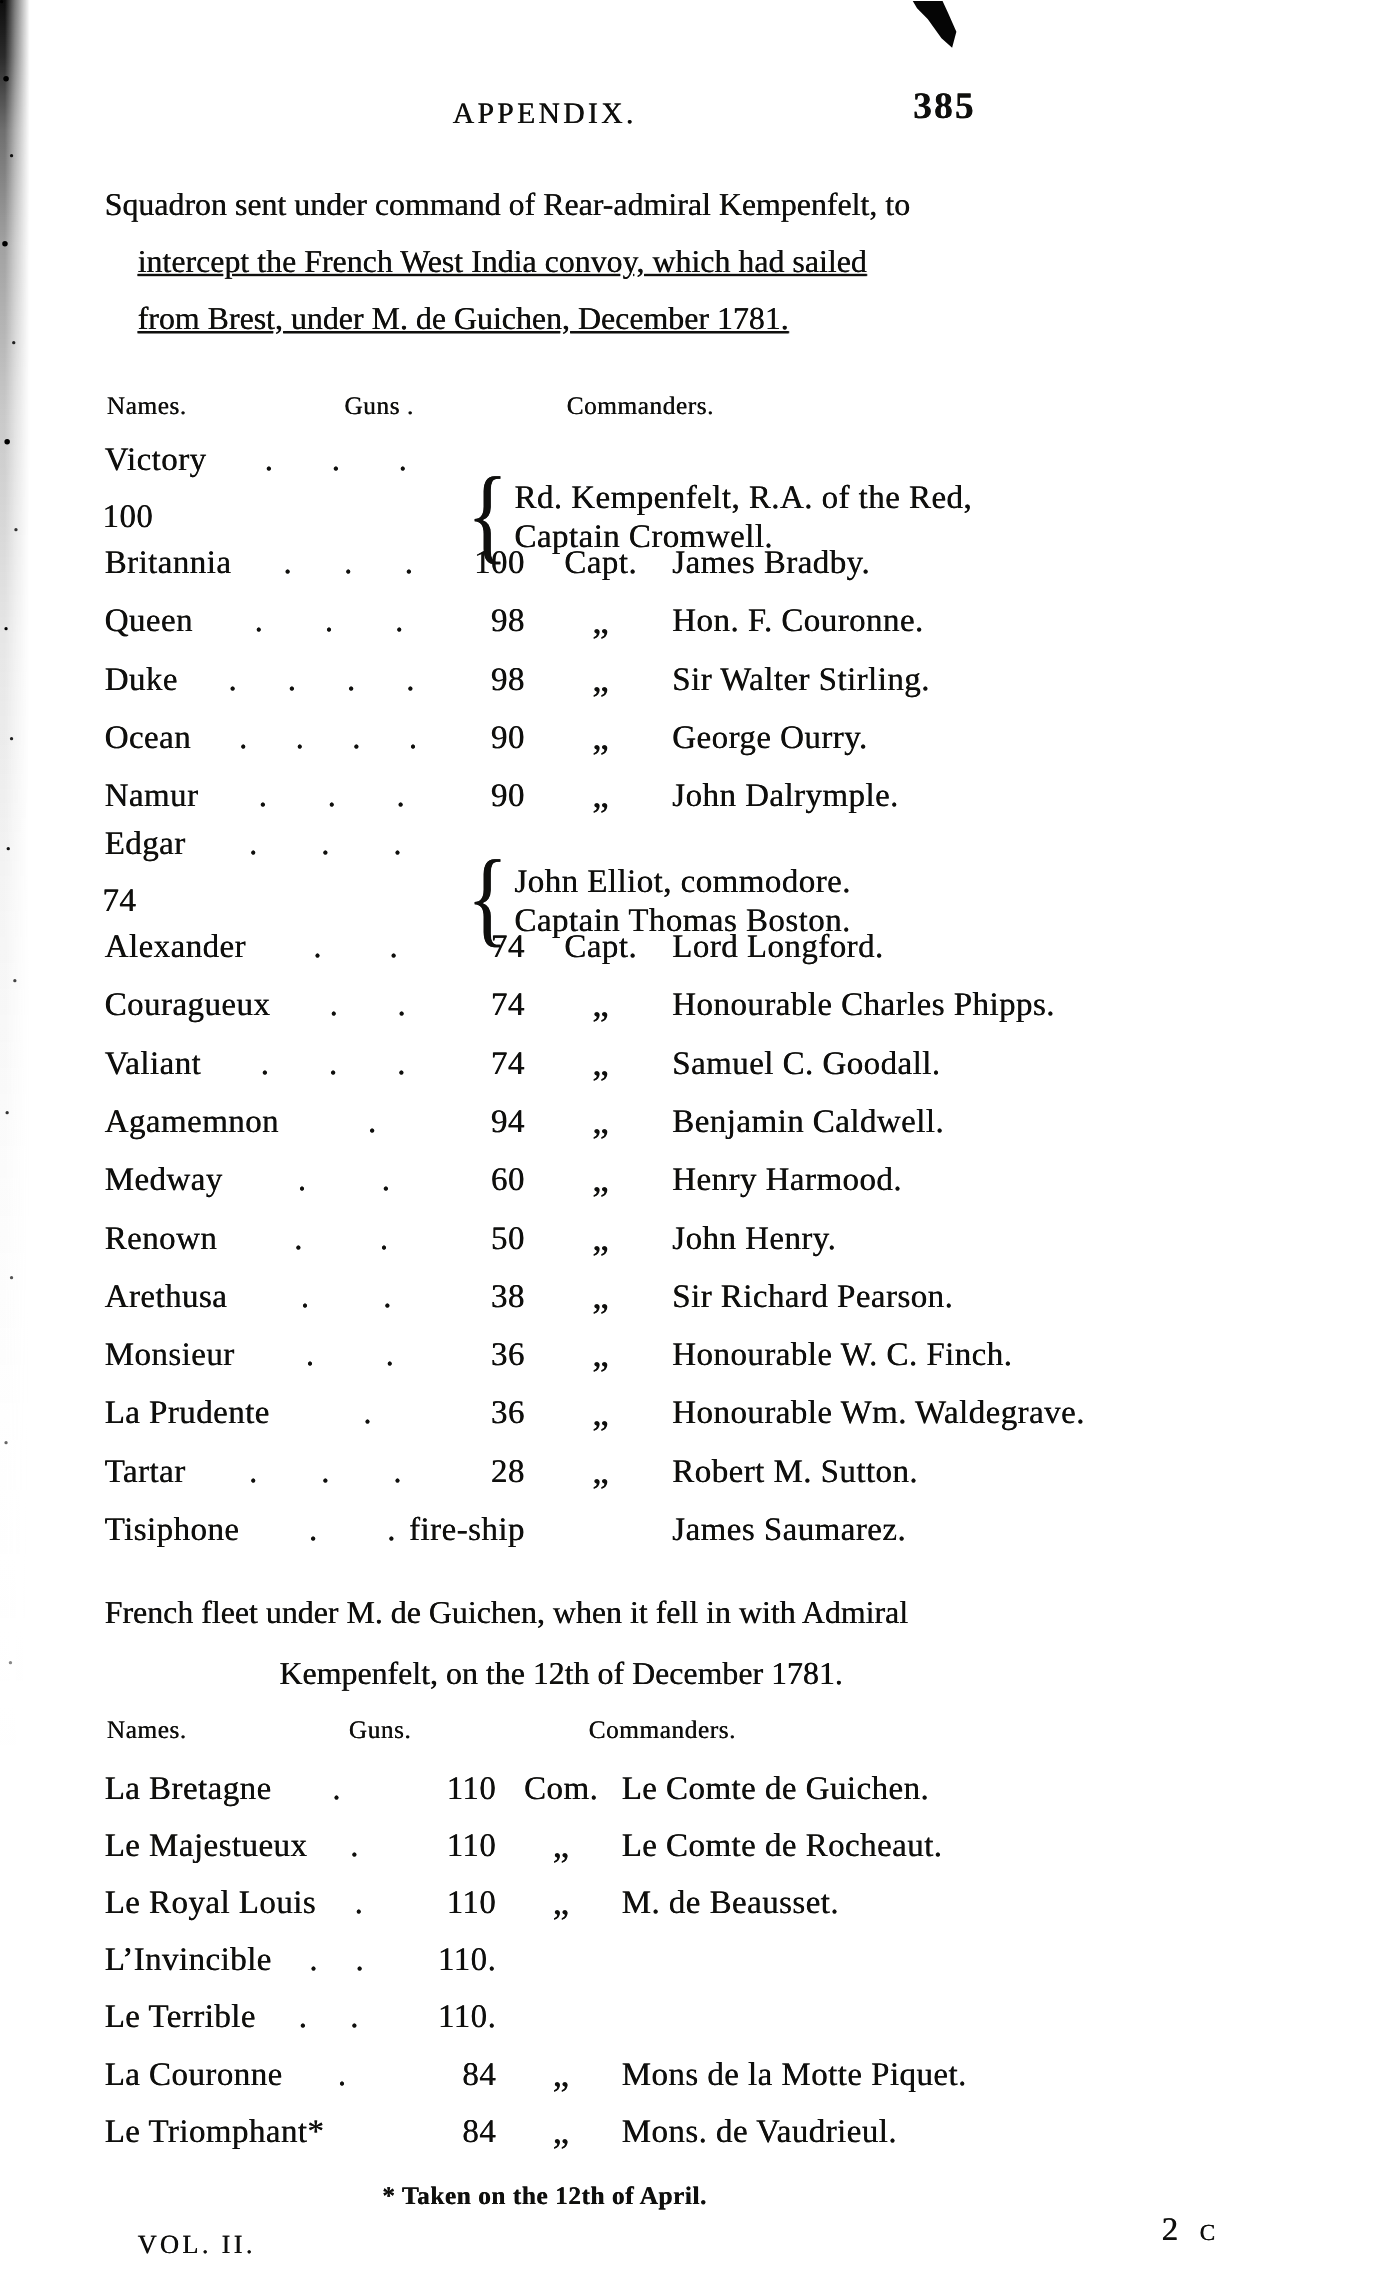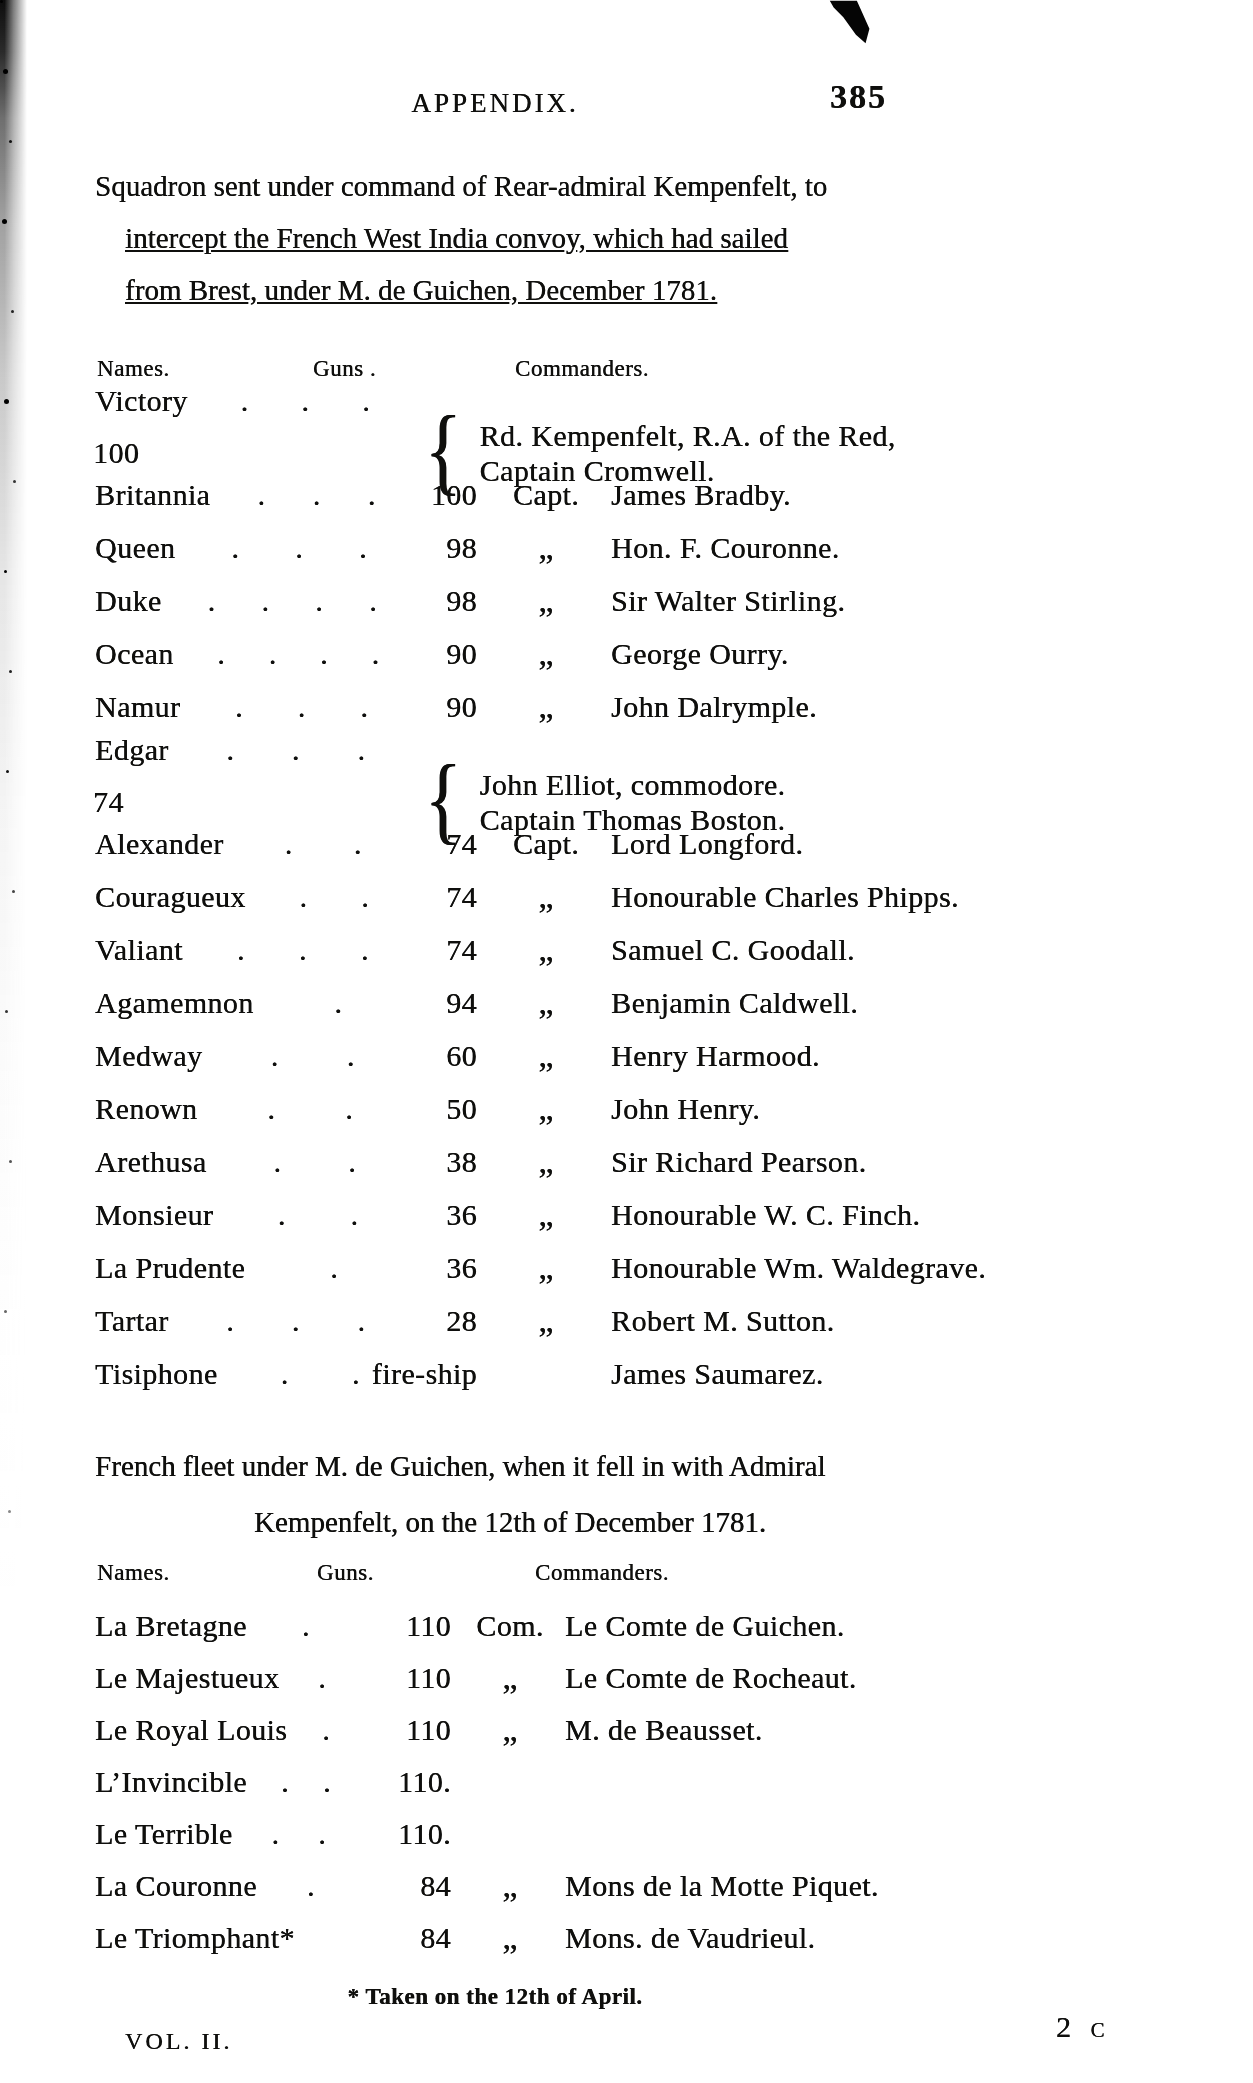--- a/index.html
+++ b/index.html
@@ -45,35 +45,35 @@
   .colheads-1{top:356px;}
   .colheads-2{top:1560px;}
   .colheads span{position:absolute;top:0;}
   .ch-names{left:2px;}
   .colheads-1 .ch-guns{left:218px;}
   .colheads-1 .ch-cmd{left:420px;}
   .colheads-2 .ch-guns{left:222px;}
   .colheads-2 .ch-cmd{left:440px;}
   
   .rows{position:absolute;left:95px;width:1070px;font-size:30px;letter-spacing:.4px;}
-  .rows-1{top:384px;}
+  .rows-1{top:401px;}
   .rows-2{top:1600px;}
   .row{display:grid;grid-template-columns:328px 58px 130px 1fr;align-items:center;height:53px;}
   .rows-2 .row{grid-template-columns:270px 90px 110px 1fr;height:52px;}
   .row.double{height:84px;}
   .c-namedots{display:flex;align-items:baseline;overflow:visible;}
   .c-name{white-space:nowrap;}
   .c-dots{flex:1;display:flex;justify-content:space-evenly;align-items:baseline;}
   .c-guns{justify-self:end;white-space:nowrap;padding-right:4px;}
   .c-prefix{text-align:center;white-space:nowrap;}
   .c-prefix.ditto{font-size:34px;line-height:20px;}
   .c-cmd{white-space:nowrap;}
   .c-brace-block{grid-column:2/5;display:flex;align-items:center;}
   .brace{font-size:92px;line-height:0;transform:scaleX(.85) scaleY(1.05);margin:0 2px 6px -2px;font-weight:normal;}
-  .brace-lines{display:flex;flex-direction:column;line-height:35px;margin-left:12px;}
+  .brace-lines{display:flex;flex-direction:column;line-height:35px;}
   .brace-guns{justify-self:end;padding-right:2px;grid-column:1/2;text-align:right;
     display:flex;align-items:baseline;width:100%;}
   
   .footnote{position:absolute;left:95px;top:1984px;width:800px;text-align:center;
     font-size:23px;font-weight:600;letter-spacing:.5px;}
   .vol-label{position:absolute;left:125px;top:2028px;font-size:24px;letter-spacing:3px;}
   .sig-mark{position:absolute;left:1056px;top:2010px;font-size:30px;font-variant:small-caps;letter-spacing:6px;}
 </style>
 </head>
 <body>

